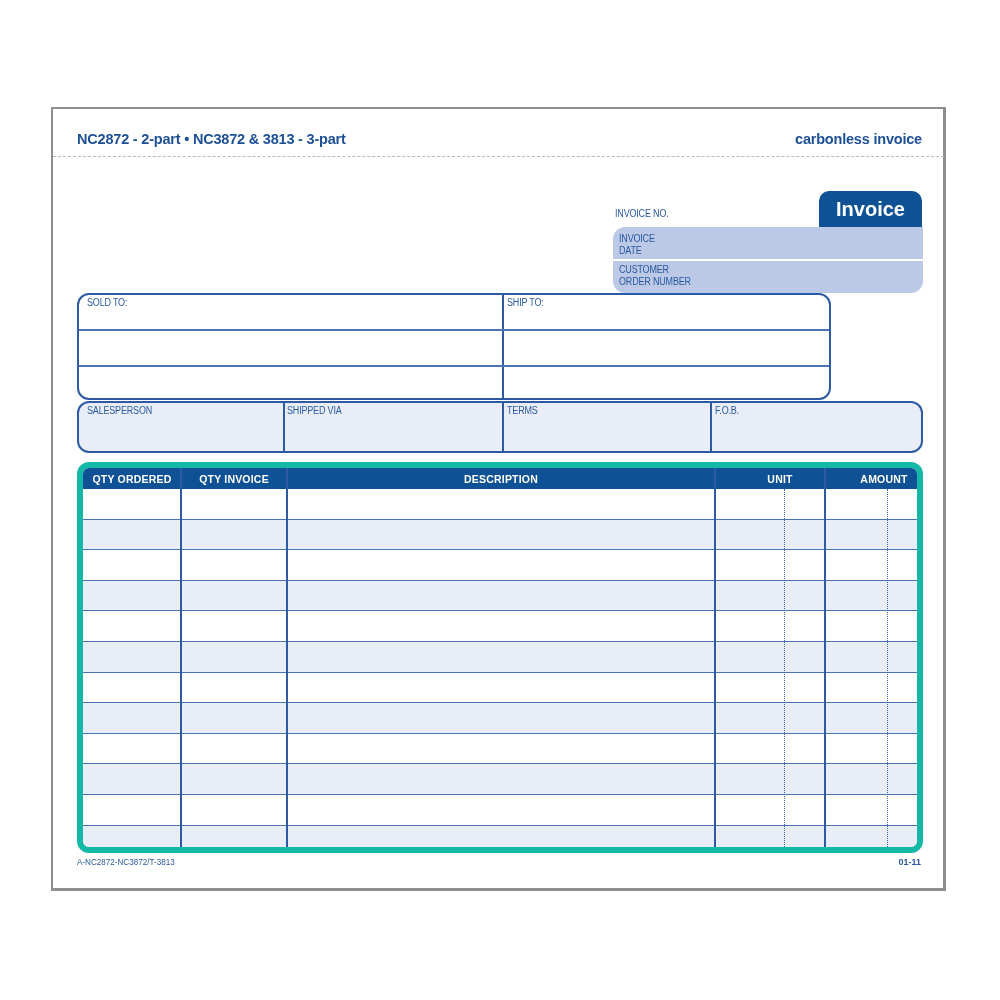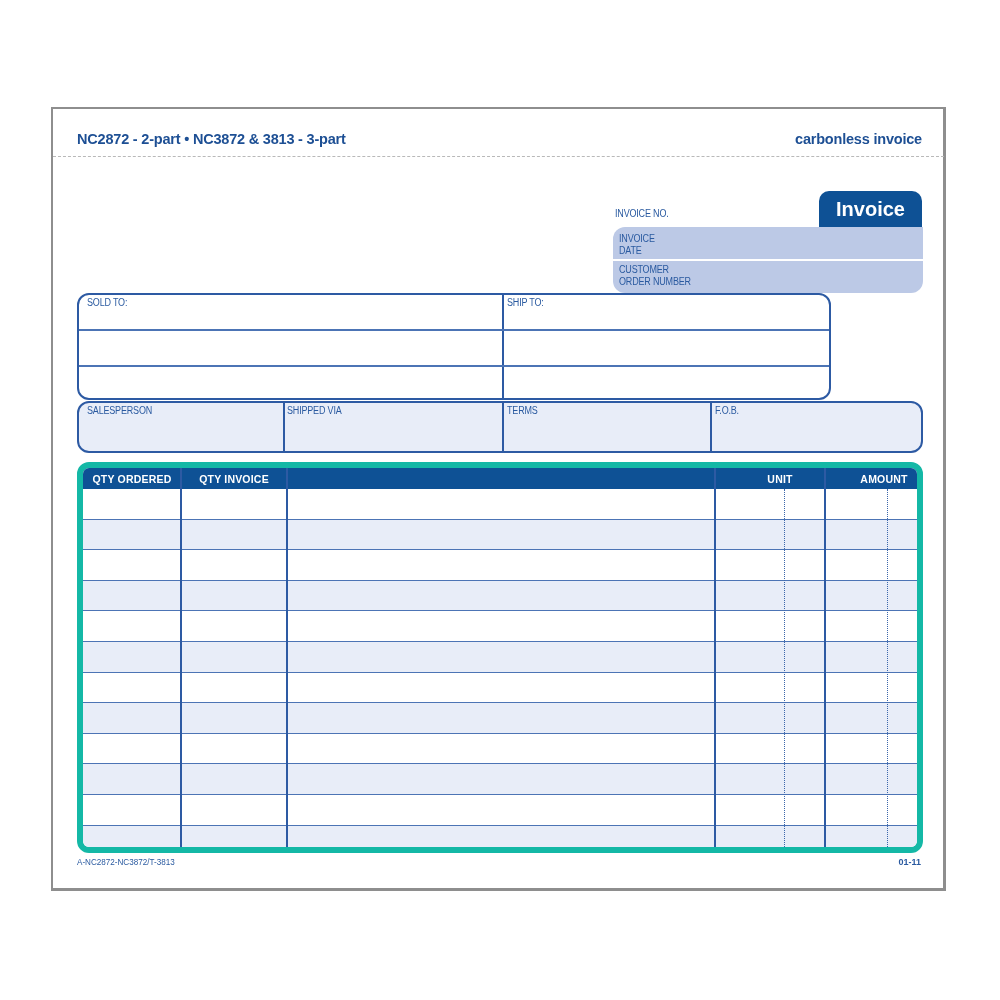--- a/index.html
+++ b/index.html
@@ -81,20 +81,21 @@
   <div class="lbl" style="left:8px">SALESPERSON</div>
   <div class="lbl" style="left:208px">SHIPPED VIA</div>
   <div class="lbl" style="left:428px">TERMS</div>
   <div class="lbl" style="left:636px">F.O.B.</div>
 </div>
 
 <div class="abs tbl">
   <div class="thead"></div>
   <div class="th" style="left:0;width:98px">QTY ORDERED</div>
   <div class="th" style="left:98px;width:106px">QTY INVOICE</div>
+  <div class="th" style="left:204px;width:428px">DESCRIPTION</div>
   <div class="th" style="left:632px;width:130px">UNIT</div>
   <div class="th" style="left:742px;width:118px">AMOUNT</div>
 
   <div class="row" style="top:21px"></div>
   <div class="row alt" style="top:51.6px"></div>
   <div class="row" style="top:82.2px"></div>
   <div class="row alt" style="top:112.8px"></div>
   <div class="row" style="top:143.4px"></div>
   <div class="row alt" style="top:174px"></div>
   <div class="row" style="top:204.6px"></div>

